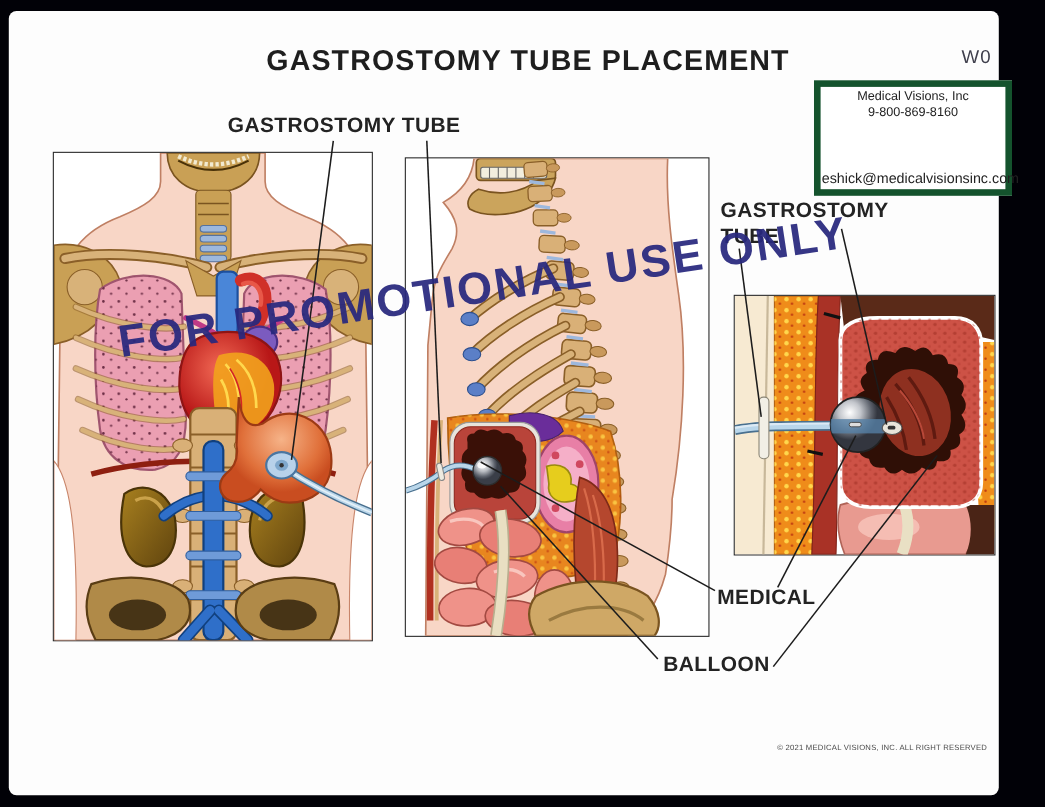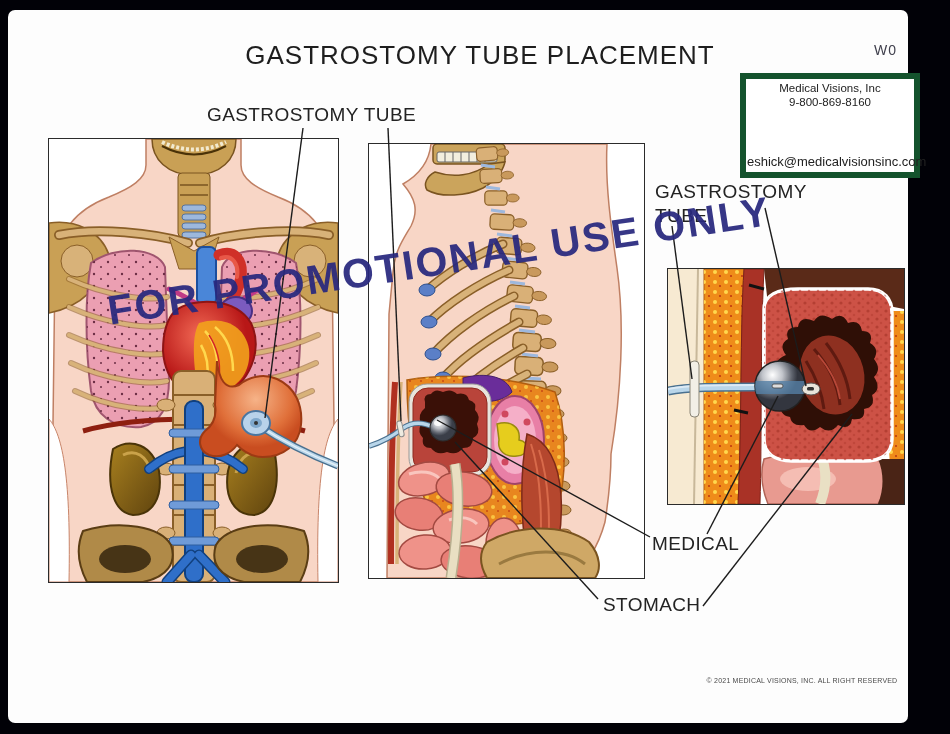--- a/index.html
+++ b/index.html
@@ -1,26 +1,26 @@
 <!DOCTYPE html>
 <html><head>
 <meta charset="utf-8">
 <style>
   html,body{margin:0;padding:0;background:#010107;}
   #canvas{position:relative;width:950px;height:734px;background:#010107;overflow:hidden;
           font-family:"Liberation Sans","DejaVu Sans",sans-serif;}
   #page{position:absolute;left:8px;top:10px;width:900px;height:713px;background:#fdfdfd;border-radius:7px;}
   .abs{position:absolute;}
-  #title{left:130px;top:40px;width:700px;text-align:center;font-size:26px;font-weight:normal;
+  #title{left:130px;top:40px;width:700px;text-align:center;font-size:26px;font-weight:bold;
          letter-spacing:1px;color:#1e1e1e;}
-  #plate-code{left:874px;top:42px;font-size:14px;color:#3f3f4c;letter-spacing:1px;}
+  #plate-code{left:874px;top:42px;font-size:17px;color:#3f3f4c;letter-spacing:1px;}
   #contact-box{left:740px;top:73px;width:166px;border:6px solid #14532d;background:#fff;
                text-align:center;font-size:11.5px;color:#222;line-height:1.26;padding:2px 1px;}
   #contact-box .email{font-size:13px;margin-top:44px;}
-  .anno{font-size:19px;color:#232323;letter-spacing:0.4px;white-space:nowrap;}
+  .anno{font-size:19px;color:#232323;letter-spacing:0.4px;white-space:nowrap;font-weight:bold;}
   #label-top{left:207px;top:104px;}
   #label-right{left:655px;top:180px;line-height:24px;}
   #label-balloon{left:652px;top:533px;}
   #label-stomach{left:603px;top:594px;}
   #copyright{left:652px;top:677px;width:300px;text-align:center;font-size:7px;color:#4a4a4a;letter-spacing:0.2px;}
   .panel{position:absolute;border:1.6px solid #2b2b2b;background:#fff;}
   #panel-anterior{left:48px;top:138px;width:289px;height:443px;}
   #panel-lateral{left:368px;top:143px;width:275px;height:434px;}
   #panel-closeup{left:667px;top:268px;width:236px;height:235px;}
   .panel svg{display:block;width:100%;height:100%;}
@@ -342,16 +342,16 @@
     <div>Medical Visions, Inc</div>
     <div>9-800-869-8160</div>
     <div class="email">eshick@medicalvisionsinc.com</div>
   </div>
   <div class="abs anno" id="label-top">GASTROSTOMY TUBE</div>
   <div class="abs anno" id="label-right">
     <div>GASTROSTOMY</div>
     <div>TUBE</div>
   </div>
   <div class="abs anno" id="label-balloon">MEDICAL</div>
-  <div class="abs anno" id="label-stomach">STOMACH</div>
+  <div class="abs anno" id="label-stomach">BALLOON</div>
   <div class="abs" id="copyright">© 2021 MEDICAL VISIONS, INC. ALL RIGHT RESERVED</div>
   <div class="abs" id="watermark">FOR PROMOTIONAL USE ONLY</div>
 </div>
 
 </body></html>

